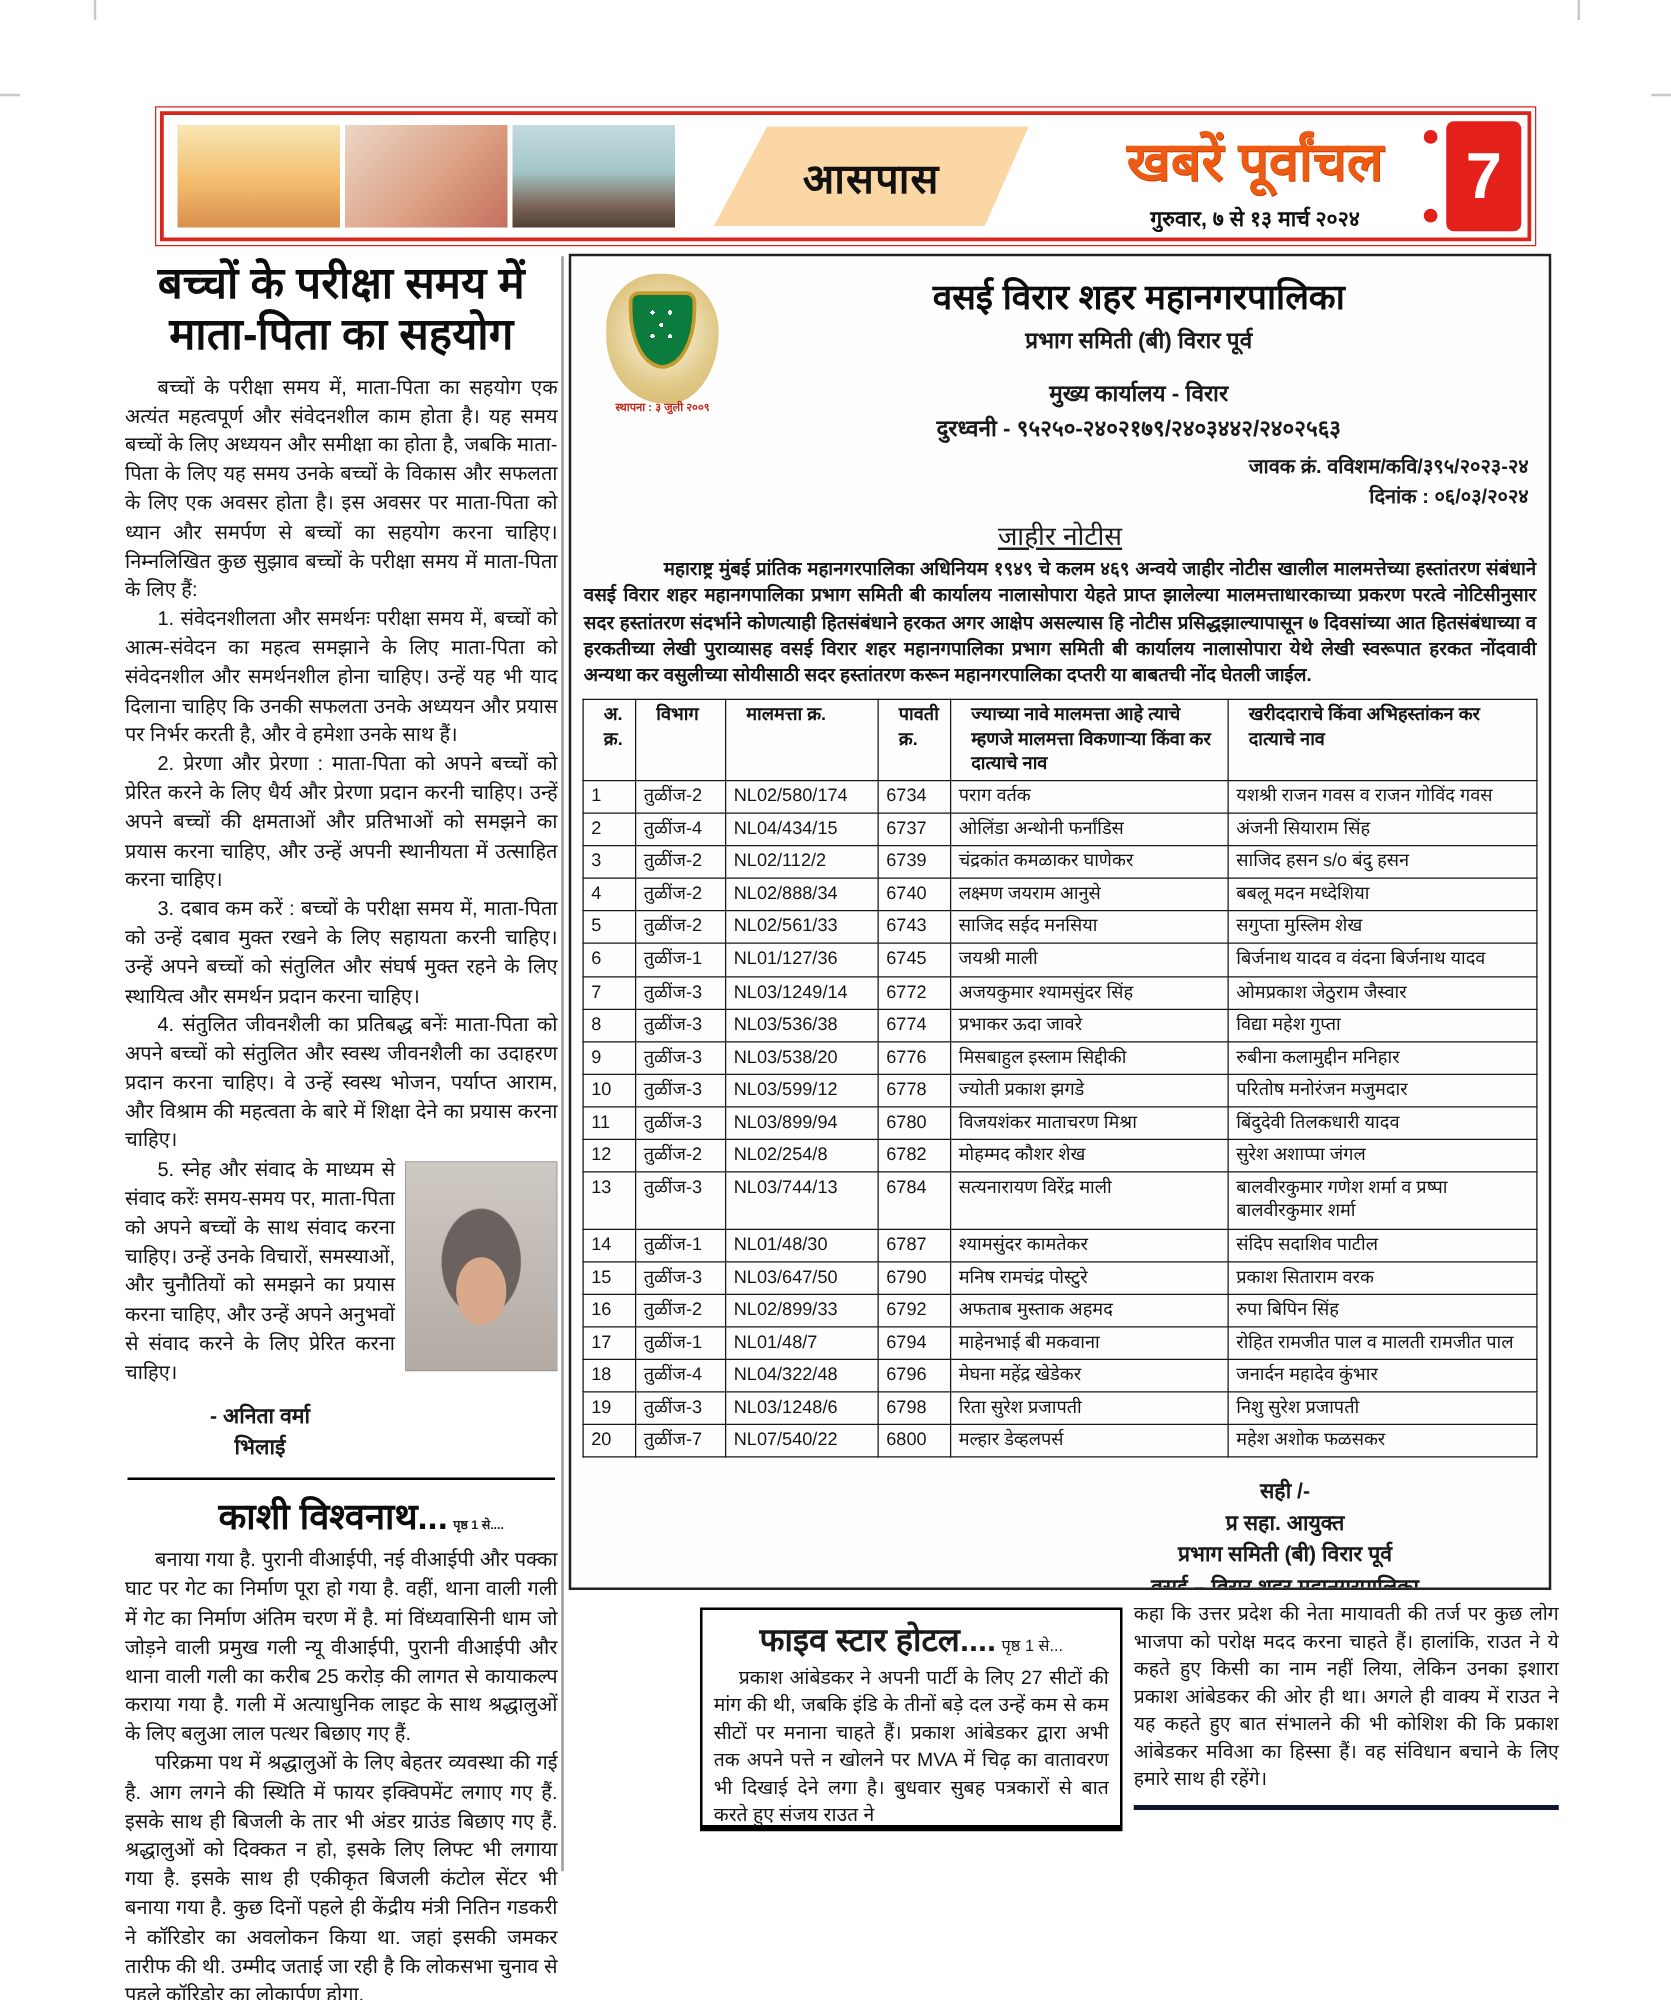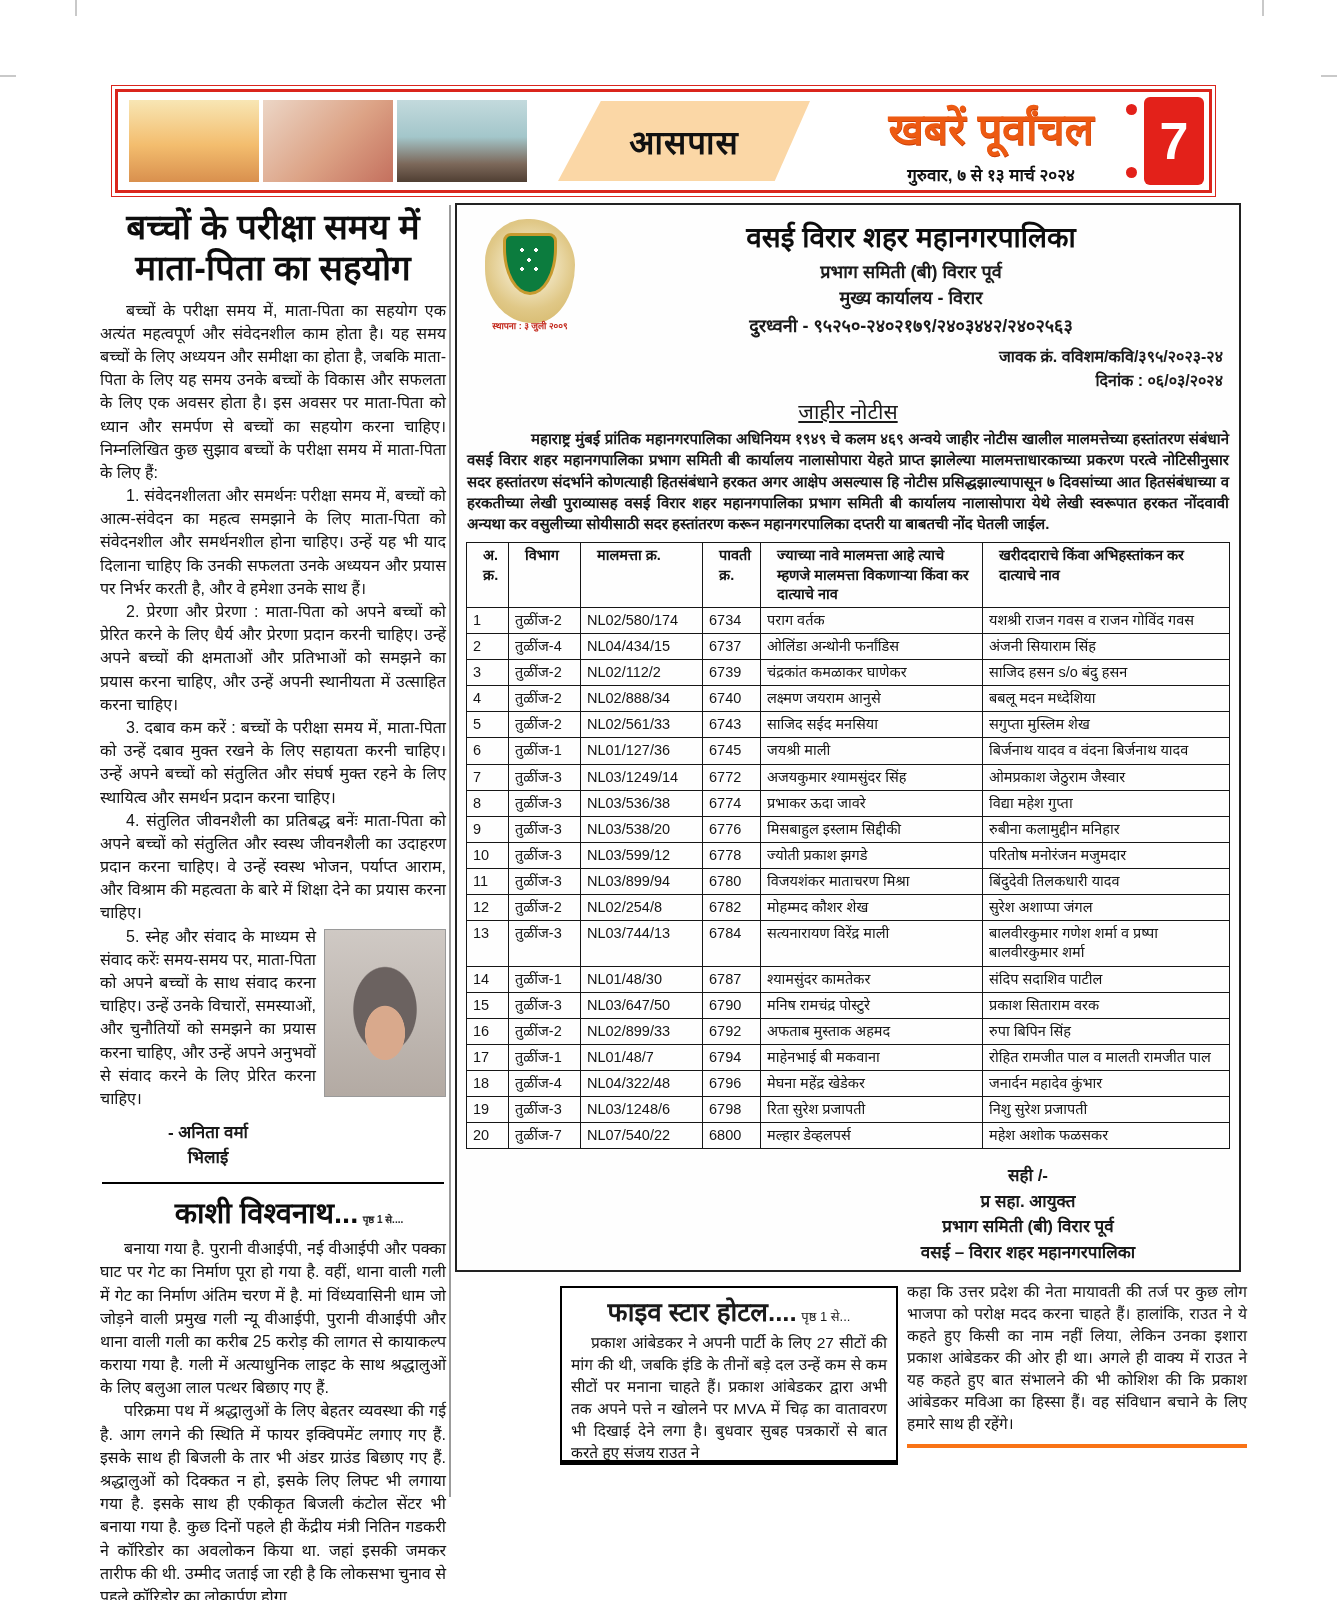--- a/index.html
+++ b/index.html
@@ -6,21 +6,21 @@
   html,body { background:#ffffff; }
   body {
     width:1337px; height:1600px; position:relative;
     font-family:"Liberation Sans", sans-serif; color:#1a1a1a;
     overflow:hidden;
   }
   .mark { position:absolute; background:#c9c9c9; }
 
   
   .banner {
-    position:absolute; left:115px; top:89px; width:1097px; height:104px;
+    position:absolute; left:128px; top:89px; width:1097px; height:104px;
     border:3px solid #da251c; outline:1.5px solid #da251c; outline-offset:3px;
     background:#fff;
   }
   .banner-photos { position:absolute; left:11px; top:8px; display:flex; gap:4px; }
   .bphoto { width:130px; height:82px; }
   .bphoto-1 { background:linear-gradient(180deg,#f8e6b4 0%,#f3bd6e 55%,#d9904e 100%); }
   .bphoto-2 { background:linear-gradient(135deg,#ecd6c6 0%,#dca285 55%,#c4705e 100%); }
   .bphoto-3 { background:linear-gradient(180deg,#c3dadd 0%,#a3c6ca 45%,#7c685a 78%,#503f33 100%); }
   .section-flag {
     position:absolute; left:440px; top:9px; width:252px; height:80px;
@@ -86,21 +86,21 @@
       radial-gradient(circle 3px at 6px 6px, #fff 55%, rgba(0,0,0,0) 60%),
       radial-gradient(circle 3px at 20px 6px, #fff 55%, rgba(0,0,0,0) 60%),
       radial-gradient(circle 3px at 13px 16px, #fff 55%, rgba(0,0,0,0) 60%),
       radial-gradient(circle 3px at 6px 25px, #fff 55%, rgba(0,0,0,0) 60%),
       radial-gradient(circle 3px at 20px 25px, #fff 55%, rgba(0,0,0,0) 60%);
   }
   .logo-caption { position:absolute; left:0; top:104px; width:102px; text-align:center; font-size:9px; font-weight:bold; color:#c32a1e; }
   .n-header { padding:12px 14px 0 140px; text-align:center; }
   .n-org { font-size:28px; font-weight:bold; color:#0d0d0d; }
   .n-dept { margin-top:4px; font-size:18px; font-weight:bold; }
-  .n-office { margin-top:2px; font-size:18px; font-weight:bold; }
+  .n-office { margin-top:19px; font-size:18px; font-weight:bold; }
   .n-phone { margin-top:4px; font-size:18px; font-weight:bold; }
   .n-ref { margin-top:8px; padding-right:16px; text-align:right; font-size:16px; font-weight:bold; line-height:1.5; }
   .n-title { margin-top:4px; text-align:center; font-size:21px; font-weight:normal; text-decoration:underline; }
   .n-body { margin-top:3px; padding:0 10px; font-size:15px; font-weight:bold; line-height:1.42; text-align:justify; text-indent:64px; color:#191919; }
 
   table.prop { margin:8px auto 0; width:calc(100% - 18px); border-collapse:collapse; table-layout:fixed; }
   table.prop th, table.prop td {
     border:1.5px solid #161616; padding:3px 6px; font-size:14.5px; line-height:1.32;
     text-align:left; vertical-align:top; word-wrap:break-word; color:#141414;
   }
@@ -116,21 +116,21 @@
     position:absolute; left:560px; top:1286px; width:338px; height:179px;
     border:2.5px solid #000; border-bottom-width:5px; padding:5px 9px 4px; overflow:hidden;
   }
   .hotel-head { text-align:center; margin-bottom:3px; }
   .hotel-title { font-size:26px; font-weight:bold;margin-top:24px; }
   .hotel-ref { font-size:13px; }
   .hotel-box p, .col-right p { font-size:15.5px; line-height:1.42; text-align:justify; color:#141414; }
   .hotel-box p { text-indent:20px; }
   .col-right {
     position:absolute; left:907px; top:1281px; width:340px;
-    border-bottom:4px solid #f97316; padding-bottom:9px;
+    border-bottom:4px solid #0f172a; padding-bottom:9px;
   }
 </style>
 </head>
 <body>
 
 <div class="mark" style="left:75px;top:0;width:1.5px;height:16px;"></div>
 <div class="mark" style="left:1262px;top:0;width:1.5px;height:16px;"></div>
 <div class="mark" style="left:0;top:75px;width:16px;height:1.5px;"></div>
 <div class="mark" style="left:1321px;top:75px;width:16px;height:1.5px;"></div>
 

